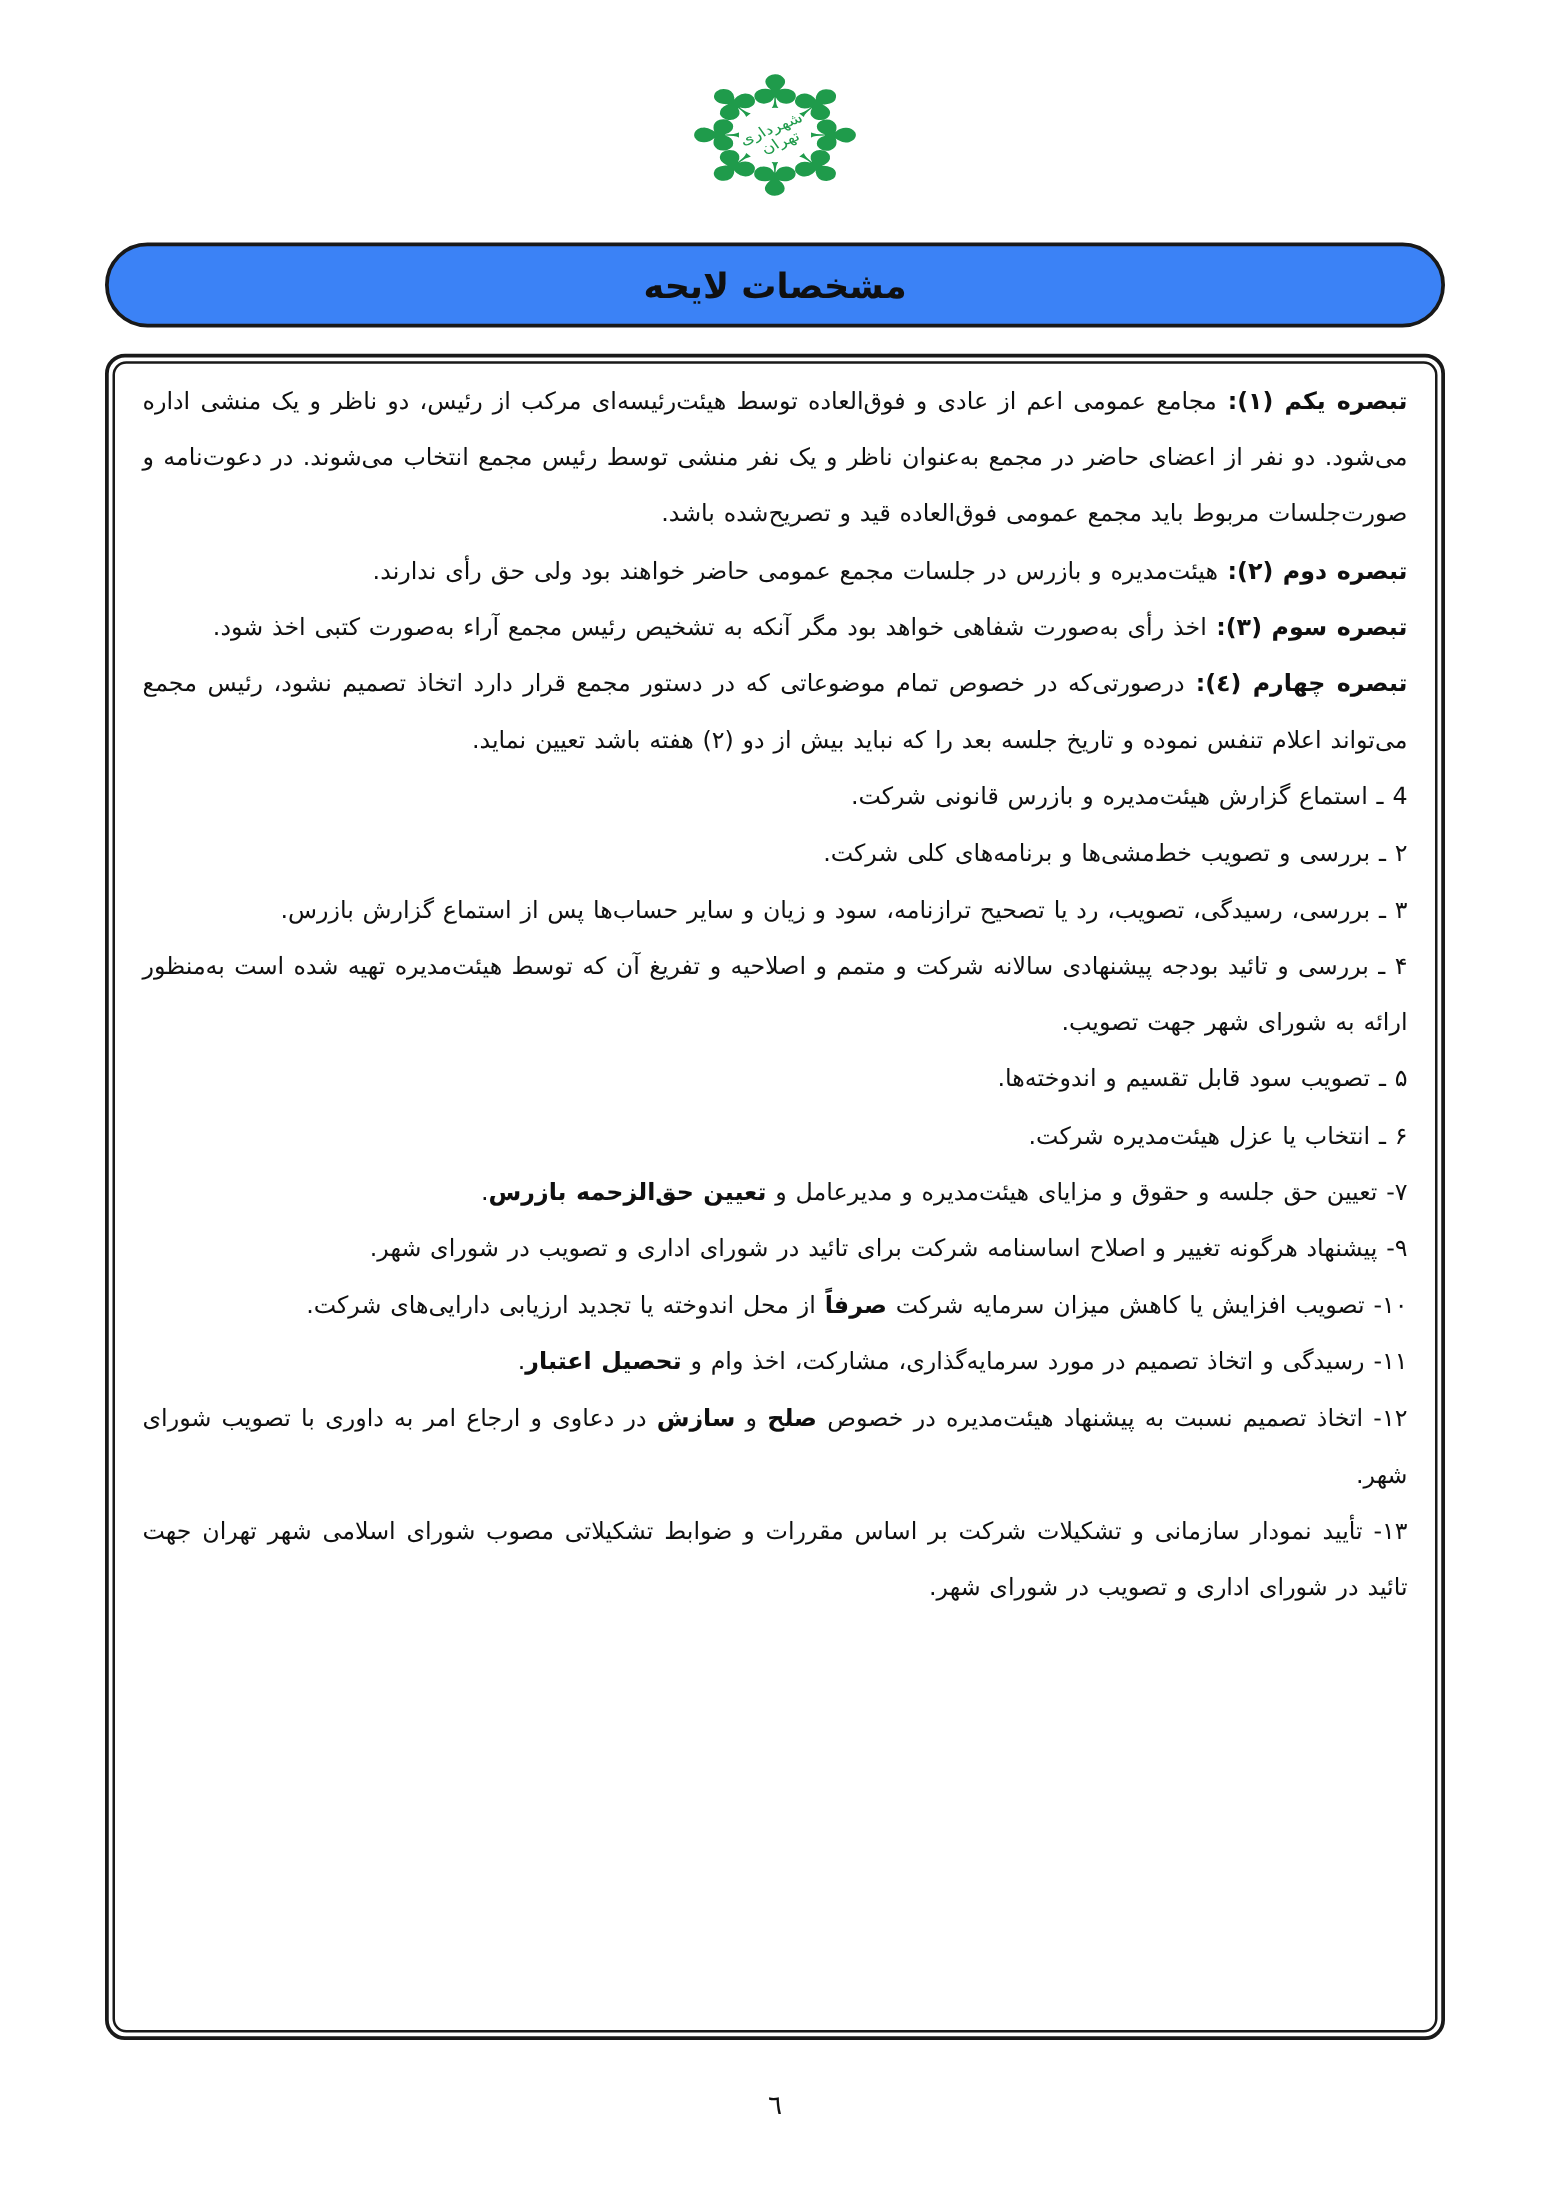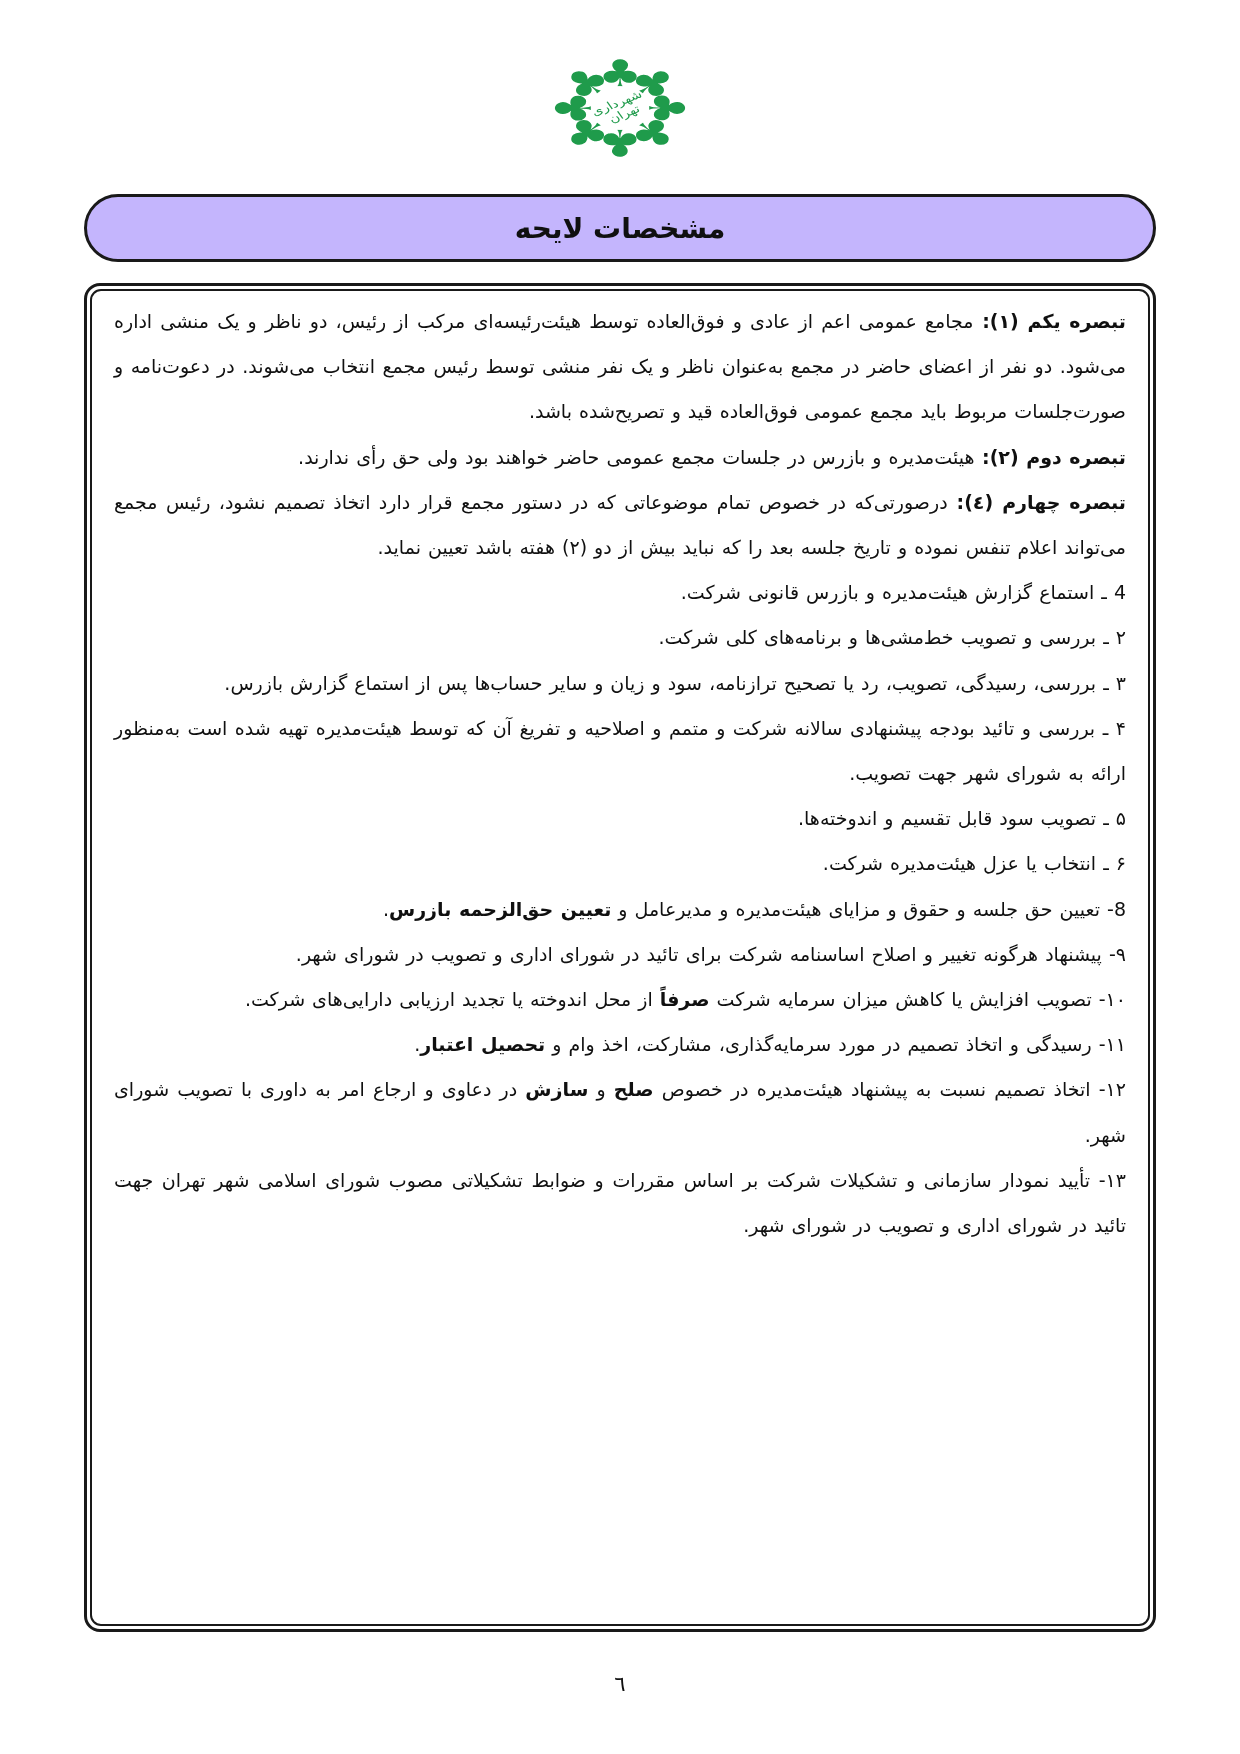--- a/index.html
+++ b/index.html
@@ -12,21 +12,21 @@
     overflow:hidden;
   }
   .logo{
     position:absolute;top:44px;left:50%;transform:translateX(-50%);
     width:170px;height:128px;
   }
   .title-box{
     position:absolute;left:84px;top:194px;width:1072px;height:68px;
     box-sizing:border-box;border:3px solid #191919;border-radius:34px;
     display:flex;align-items:center;justify-content:center;
-    background:#c4b5fd;
+    background:#3b82f6;
   }
   .title-box .title{
     font-size:28px;font-weight:bold;letter-spacing:0;
   }
   .doc-box-outer{
     position:absolute;left:84px;top:283px;width:1072px;height:1349px;
     box-sizing:border-box;border:3.5px solid #191919;border-radius:16px;
     padding:3px;background:#fff;
   }
   .doc-box-inner{
@@ -76,28 +76,29 @@
 </div>
 
 <div class="title-box">
   <span class="title">مشخصات لایحه</span>
 </div>
 
 <div class="doc-box-outer">
   <div class="doc-box-inner">
       <p class="para"><span class="bold">تبصره یکم (۱): </span><span>مجامع عمومی اعم از عادی و فوق‌العاده توسط هیئت‌رئیسه‌ای مرکب از رئیس، دو ناظر و یک منشی اداره می‌شود. دو نفر از اعضای حاضر در مجمع به‌عنوان ناظر و یک نفر منشی توسط رئیس مجمع انتخاب می‌شوند. در دعوت‌نامه و صورت‌جلسات مربوط باید مجمع عمومی فوق‌العاده قید و تصریح‌شده باشد.</span></p>
       <p class="para"><span class="bold">تبصره دوم (۲): </span><span>هیئت‌مدیره و بازرس در جلسات مجمع عمومی حاضر خواهند بود ولی حق رأی ندارند.</span></p>
+      <p class="para"><span class="bold">تبصره سوم (۳): </span><span>اخذ رأی به‌صورت شفاهی خواهد بود مگر آنکه به تشخیص رئیس مجمع آراء به‌صورت کتبی اخذ شود.</span></p>
       <p class="para"><span class="bold">تبصره چهارم (٤): </span><span>درصورتی‌که در خصوص تمام موضوعاتی که در دستور مجمع قرار دارد اتخاذ تصمیم نشود، رئیس مجمع می‌تواند اعلام تنفس نموده و تاریخ جلسه بعد را که نباید بیش از دو (۲) هفته باشد تعیین نماید.</span></p>
       <p class="para"><span>4 ـ استماع گزارش هیئت‌مدیره و بازرس قانونی شرکت.</span></p>
       <p class="para"><span>۲ ـ بررسی و تصویب خط‌مشی‌ها و برنامه‌های کلی شرکت.</span></p>
       <p class="para"><span>۳ ـ بررسی، رسیدگی، تصویب، رد یا تصحیح ترازنامه، سود و زیان و سایر حساب‌ها پس از استماع گزارش بازرس.</span></p>
       <p class="para"><span>۴ ـ بررسی و تائید بودجه پیشنهادی سالانه شرکت و متمم و اصلاحیه و تفریغ آن که توسط هیئت‌مدیره تهیه شده است به‌منظور ارائه به شورای شهر جهت تصویب.</span></p>
       <p class="para"><span>۵ ـ تصویب سود قابل تقسیم و اندوخته‌ها.</span></p>
       <p class="para"><span>۶ ـ انتخاب یا عزل هیئت‌مدیره شرکت.</span></p>
-      <p class="para"><span>8- تعیین حق جلسه و حقوق و مزایای هیئت‌مدیره و مدیرعامل و </span><span class="bold">تعیین حق‌الزحمه بازرس</span><span>.</span></p>
+      <p class="para"><span>۷- تعیین حق جلسه و حقوق و مزایای هیئت‌مدیره و مدیرعامل و </span><span class="bold">تعیین حق‌الزحمه بازرس</span><span>.</span></p>
       <p class="para"><span>۹- پیشنهاد هرگونه تغییر و اصلاح اساسنامه شرکت برای تائید در شورای اداری و تصویب در شورای شهر.</span></p>
       <p class="para"><span>۱۰- تصویب افزایش یا کاهش میزان سرمایه شرکت </span><span class="bold">صرفاً</span><span> از محل اندوخته یا تجدید ارزیابی دارایی‌های شرکت.</span></p>
       <p class="para"><span>۱۱- رسیدگی و اتخاذ تصمیم در مورد سرمایه‌گذاری، مشارکت، اخذ وام و </span><span class="bold">تحصیل اعتبار</span><span>.</span></p>
       <p class="para"><span>۱۲- اتخاذ تصمیم نسبت به پیشنهاد هیئت‌مدیره در خصوص </span><span class="bold">صلح</span><span> و </span><span class="bold">سازش</span><span> در دعاوی و ارجاع امر به داوری با تصویب شورای شهر.</span></p>
       <p class="para"><span>۱۳- تأیید نمودار سازمانی و تشکیلات شرکت بر اساس مقررات و ضوابط تشکیلاتی مصوب شورای اسلامی شهر تهران جهت تائید در شورای اداری و تصویب در شورای شهر.</span></p>
     </div>
 </div>
 
 <div class="page-number">٦</div>
 

